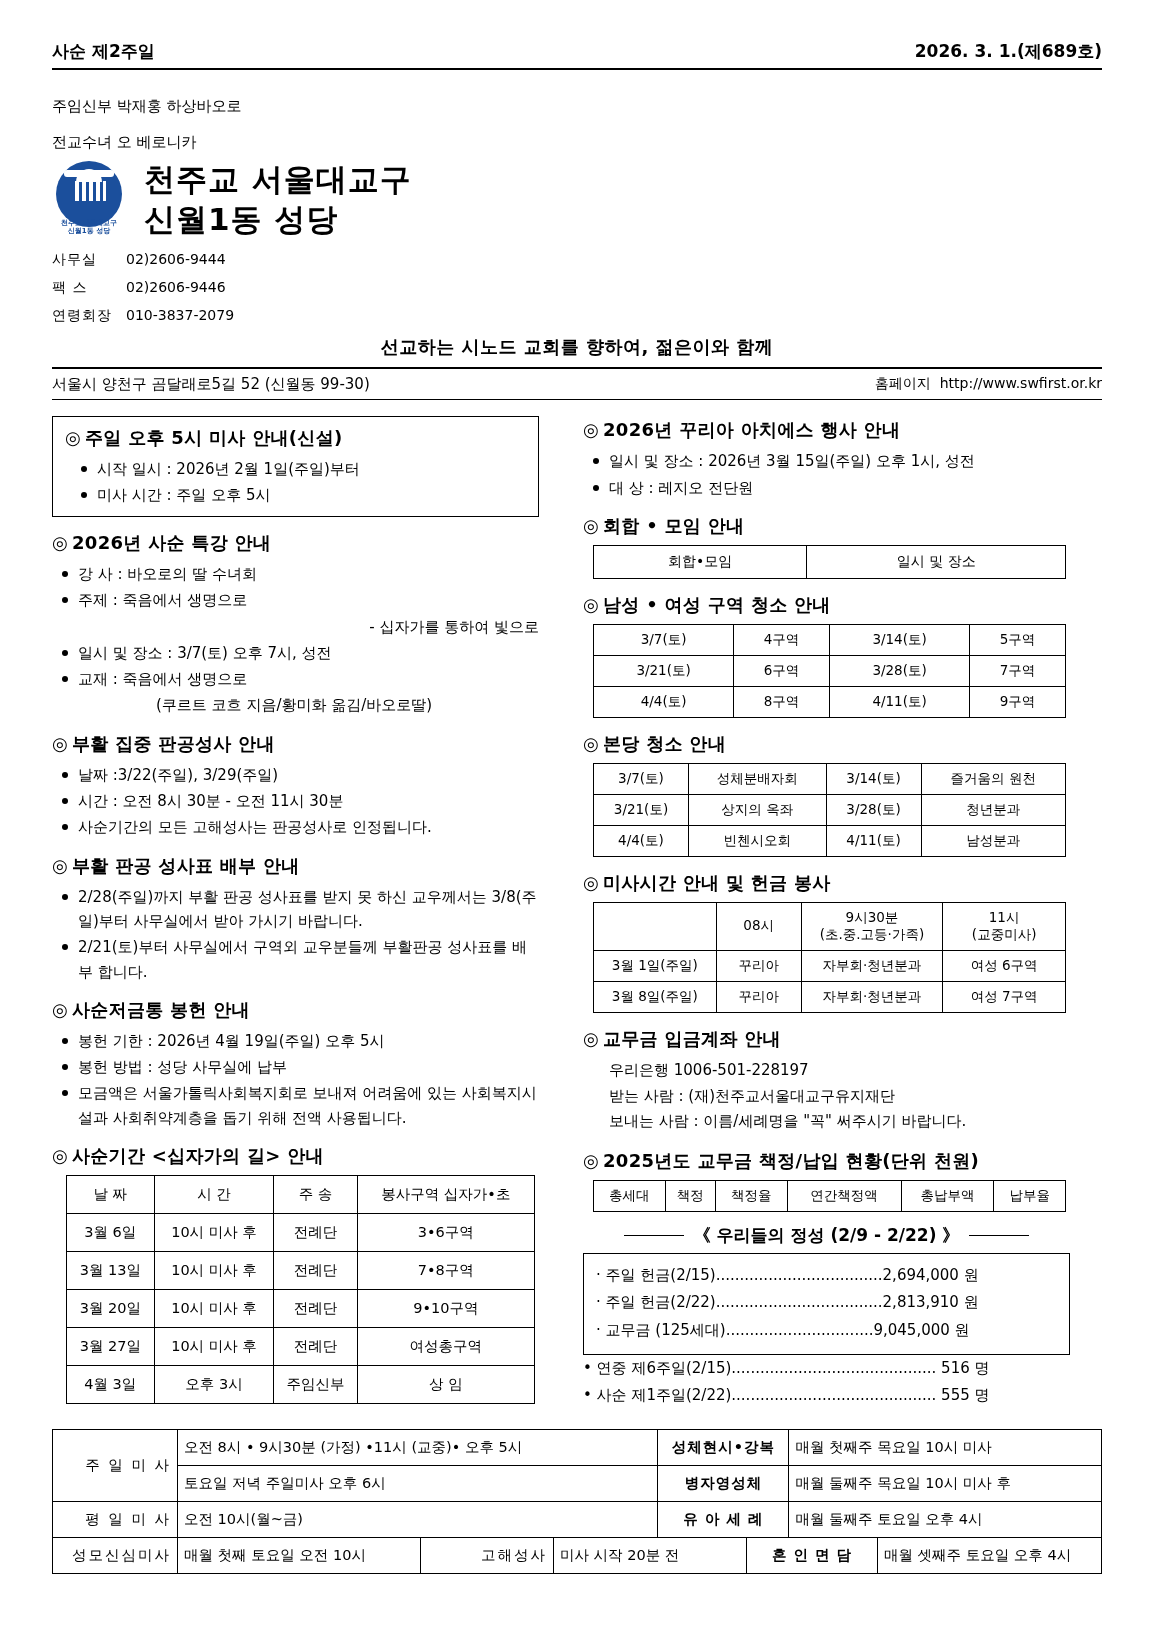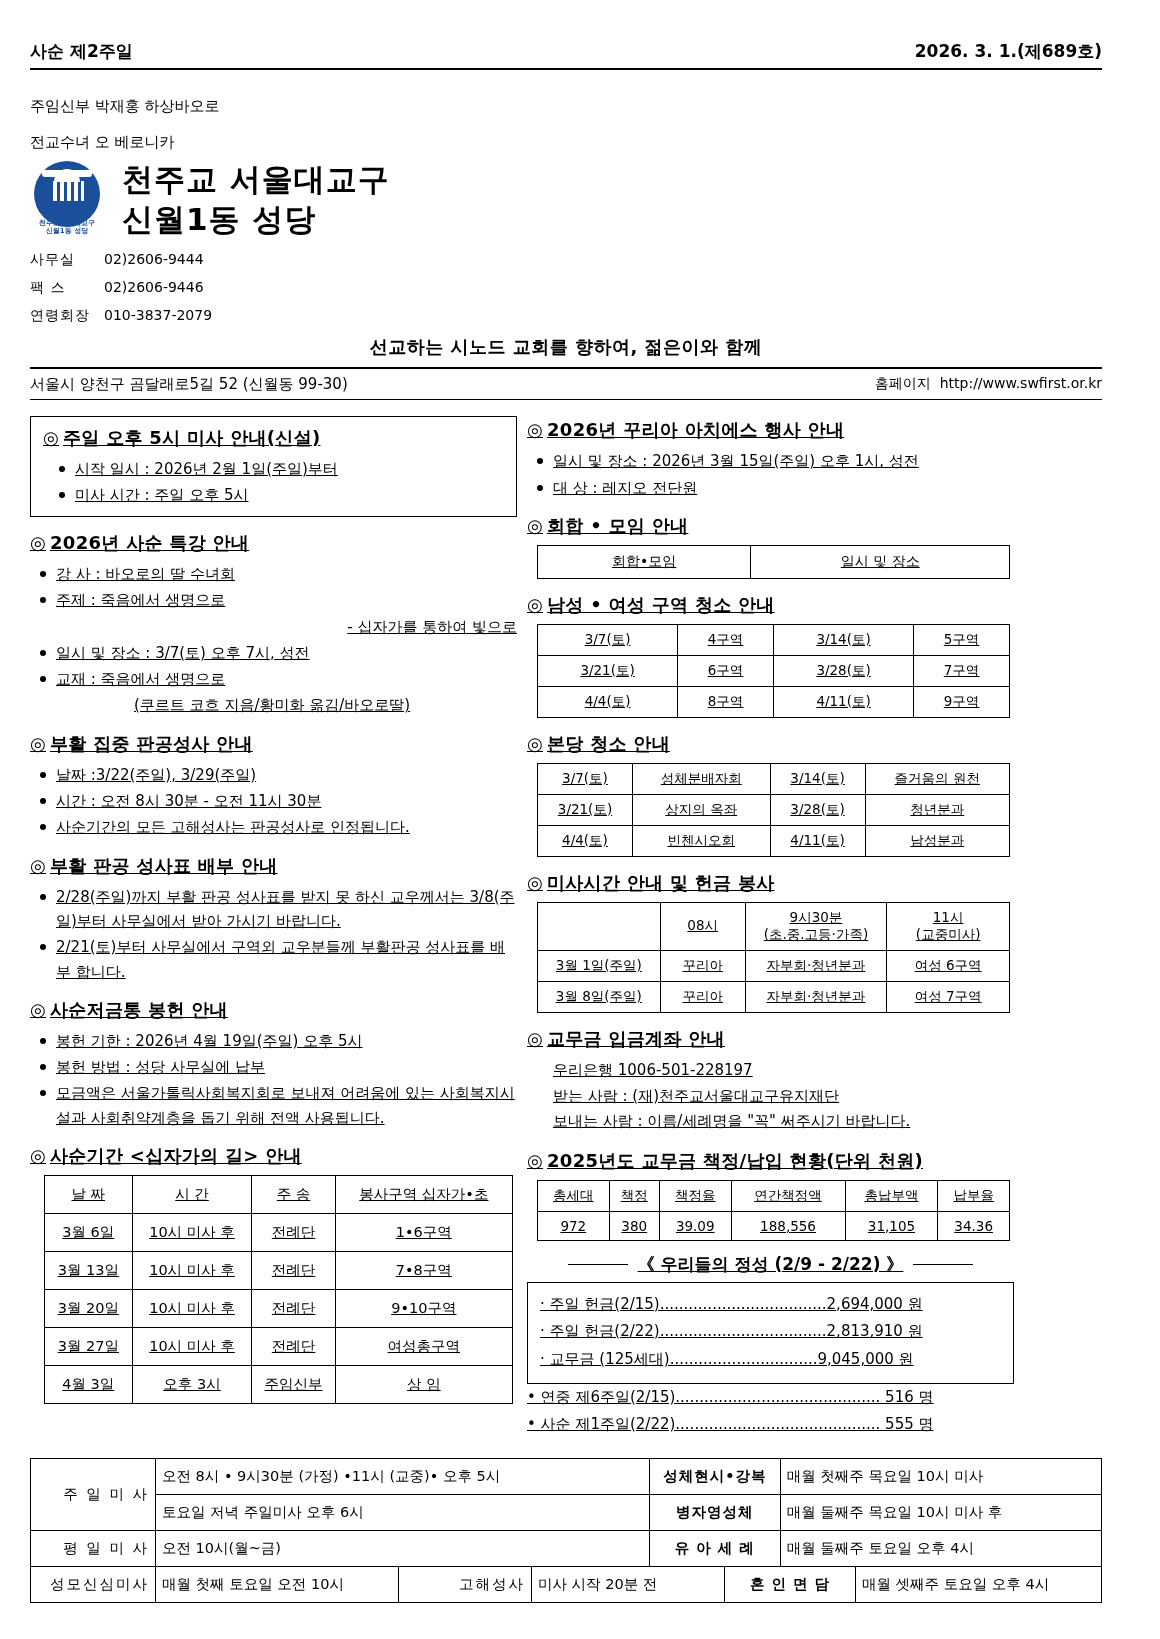--- a/index.html
+++ b/index.html
@@ -2,21 +2,21 @@
 <html><head>
 <meta charset="utf-8">
 <style>
   html,body{margin:0;padding:0;background:#fff;}
   body{
     width:1160px;
     font-family:"DejaVu Sans", sans-serif;
     color:#000;
     -webkit-font-smoothing:antialiased;
   }
-  .page{width:1160px;min-height:1639px;box-sizing:border-box;padding:40px 58px 20px 30px;position:relative;border-radius:22px;}
+  .page{width:1160px;min-height:1639px;box-sizing:border-box;padding:40px 58px 20px 52px;position:relative;border-radius:22px;}
 
   
   .topline{display:flex;justify-content:space-between;align-items:flex-end;font-size:17px;font-weight:bold;padding-bottom:3px;}
   .hr-thick{border-top:2px solid #000;margin:2px 0 0 0;}
   .hr-thin{border-top:1px solid #000;margin:1px 0 0 0;}
 
   .masthead{display:flex;align-items:flex-start;padding:10px 0 2px 0;position:relative;flex-direction:column;}
   .mh-left{width:300px;font-size:15px;line-height:2.4;padding-top:8px;}
   .mh-center{flex:1;display:flex;align-items:center;justify-content:center;gap:14px;}
   .mh-right{width:230px;font-size:14px;line-height:2.0;text-align:left;padding-top:6px;}
@@ -29,21 +29,21 @@
   .logo .dome{position:absolute;left:24px;top:8px;width:26px;height:13px;border-radius:13px 13px 0 0;background:#fff;}
   .logo .cap{position:absolute;left:12px;top:9px;width:50px;height:7px;background:#fff;border-radius:3px;}
   .logo .txt{position:absolute;left:0;top:58px;width:74px;text-align:center;font-size:7px;color:#1b4f9c;line-height:1.15;font-weight:bold;}
 
   .church-name{font-size:31px;font-weight:bold;line-height:1.28;letter-spacing:1px;}
   .slogan{text-align:center;font-size:18px;font-weight:bold;letter-spacing:0.5px;padding:4px 0 6px 0;}
   .addr{display:flex;justify-content:space-between;font-size:15px;padding:6px 0 4px 0;}
   .addr .home{font-size:14px;}
 
   
-  .cols{display:flex;gap:10px;padding-top:12px;text-decoration:underline;}
+  .cols{display:flex;gap:44px;padding-top:12px;}
   .col{width:487px;}
 
   h2.sec{font-size:18px;font-weight:bold;margin:14px 0 7px 0;letter-spacing:0.3px;}
   h2.sec .rd{margin-right:4px;}
   ul.items{list-style:none;margin:0 0 0 6px;padding:0;}
   ul.items li{font-size:15px;line-height:1.62;padding-left:20px;position:relative;margin-bottom:2px;}
   ul.items li:before{content:"";position:absolute;left:4px;top:9px;width:6px;height:6px;background:#000;border-radius:50%;}
   ul.items li.nobul{padding-left:20px;}
   ul.items li.nobul:before{display:none;}
   .indent{display:block;padding-left:46px;text-align:right;}
@@ -179,21 +179,21 @@
               <tr>
             <td>날  짜</td>
             <td>시  간</td>
             <td>주  송</td>
             <td>봉사구역 십자가•초</td>
           </tr>
           <tr>
             <td>3월 6일</td>
             <td>10시 미사 후</td>
             <td>전례단</td>
-            <td>1•6구역</td>
+            <td>3•6구역</td>
           </tr>
           <tr>
             <td>3월 13일</td>
             <td>10시 미사 후</td>
             <td>전례단</td>
             <td>7•8구역</td>
           </tr>
           <tr>
             <td>3월 20일</td>
             <td>10시 미사 후</td>
@@ -328,28 +328,20 @@
       <div class="t-wrap-r">
         <table class="t small">
           <tbody>
               <tr>
             <td>총세대</td>
             <td>책정</td>
             <td>책정율</td>
             <td>연간책정액</td>
             <td>총납부액</td>
             <td>납부율</td>
-          </tr>
-          <tr>
-            <td>972</td>
-            <td>380</td>
-            <td>39.09</td>
-            <td>188,556</td>
-            <td>31,105</td>
-            <td>34.36</td>
           </tr>
         </tbody>
           </table>
       </div>
 
       <div class="offer-title">
         <span class="ln"></span>
         <span>《 우리들의 정성 (2/9 - 2/22) 》</span>
         <span class="ln"></span>
       </div>

